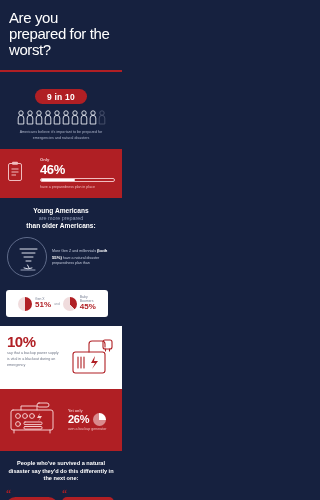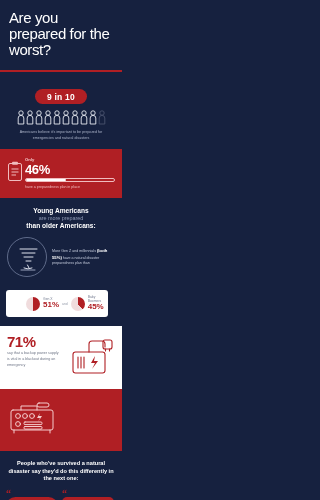--- a/index.html
+++ b/index.html
@@ -36,39 +36,39 @@
     letter-spacing: .2px;
   }
   .people { display: flex; justify-content: center; gap: 1px; margin: 6px 0 5px 0; }
   .person { width: 8px; height: 15px; }
   .cap {
     color: #aeb6cb; font-size: 3.6px; line-height: 1.5;
     padding: 0 8px; letter-spacing: .05px;
   }
 
   
-  .s46 { background: #b01f24; padding: 8px 7px; display: flex; align-items: center; gap: 1px; justify-content: space-between; }
+  .s46 { background: #b01f24; padding: 8px 7px; display: flex; align-items: center; gap: 16px; justify-content: space-between; }
   .s46 .txt { flex: 1; }
   .only { color: #f3c9cb; font-size: 4.2px; font-weight: bold; margin-bottom: 1px; }
   .big46 { color: #fff; font-size: 13px; font-weight: bold; line-height: 1; letter-spacing: -.4px; }
   .bar { height: 4px; border: .6px solid #f0bcbe; border-radius: 3px; margin: 2.5px 0 2.5px 0; position: relative; width: 100%; }
   .bar i { position: absolute; left: 0; top: 0; bottom: 0; background: #fff; border-radius: 3px; }
   .sub46 { color: #f0bcbe; font-size: 3.6px; line-height: 1.4; }
 
   
   .sy { background: #16213f; padding: 9px 7px 6px 7px; text-align: center; }
   .sy h2 { color: #fff; font-size: 6.6px; font-weight: bold; line-height: 1.25; }
   .sy h2 .lt { color: #8f9ab5; font-weight: normal; font-size: 5.4px; display: block; }
   .row86 { display: flex; align-items: center; gap: 5px; margin-top: 7px; text-align: left; }
   .circ { width: 40px; height: 40px; border-radius: 50%; border: .8px solid #5f6b8a; flex: 0 0 40px; position: relative; }
   .gentxt { color: #c3cadb; font-size: 3.6px; line-height: 1.5; }
   .gentxt b { color: #fff; font-size: 4.2px; }
 
   
-  .cmp { margin: 7px 14px 9px 6px; background: #fff; border-radius: 3px; padding: 5px 20px; display: flex; align-items: center; gap: 3px; }
+  .cmp { margin: 7px 14px 9px 6px; background: #fff; border-radius: 3px; padding: 5px 12px; display: flex; align-items: center; gap: 3px; }
   .cmpcell { display: flex; align-items: center; gap: 3px; flex: 1; }
   .pie { width: 14px; height: 14px; border-radius: 50%; flex: 0 0 14px; }
   .cl { font-size: 3.4px; color: #7b8296; line-height: 1.2; }
   .cv { font-size: 8px; font-weight: bold; color: #b01f24; line-height: 1.1; }
   .andtxt { font-size: 3.4px; color: #9aa0ae; }
 
   
   .s86 { background: #fff; padding: 9px 7px 8px 7px; display: flex; gap: 4px; align-items: flex-start; }
   .big86 { color: #b01f24; font-size: 15px; font-weight: bold; line-height: .95; letter-spacing: -.5px; }
   .sub86 { color: #6f7687; font-size: 3.7px; line-height: 1.5; margin-top: 2px; }
@@ -200,21 +200,21 @@
     <div class="pie" id="pie1" style="background: conic-gradient(rgb(176, 31, 36) 0deg, rgb(176, 31, 36) 39%, rgb(240, 220, 221) 39%, rgb(240, 220, 221) 100%);"></div>
     <div>
       <div class="cl">Baby Boomers</div>
       <div class="cv">45%</div>
     </div>
   </div>
 </div>
 
 <div class="s86">
   <div style="flex:1">
-    <div class="big86">71%</div>
+    <div class="big86">10%</div>
     <div class="sub86">say that a backup power supply is vital in a blackout during an emergency</div>
   </div>
   <span>
     <svg width="50" height="42" viewBox="0 0 50 42" fill="none" stroke="#b01f24" stroke-width="1.1" stroke-linecap="round">
       <rect x="8" y="17" width="32" height="21" rx="2.5"></rect>
       <path d="M13 22 v11 M16 22 v11 M19 22 v11"></path>
       <path d="M30 21 l-4 7 h4 l-3 6 6-8 h-4 z" fill="#b01f24" stroke="none"></path>
       <path d="M24 17 V9 q0-3 3-3 h10 q3 0 3 3 v3"></path>
       <rect x="38" y="5" width="9" height="9" rx="2"></rect>
       <path d="M40.5 14 v2 M44.5 14 v2"></path>
@@ -231,20 +231,28 @@
         <circle cx="25" cy="18" r="2.4"></circle>
       <path d="M33 15 l-3 5 h3 l-2 4 4-6 h-3 z" fill="#f5cccd" stroke="none"></path>
       <circle cx="11" cy="26" r="2.4"></circle>
       <rect x="17" y="24" width="18" height="2.6" rx="1"></rect>
       <rect x="17" y="28.5" width="18" height="2.6" rx="1"></rect>
       <path d="M14 12 V8 h16 v4"></path>
       <rect x="30" y="5" width="12" height="4" rx="2"></rect>
       <path d="M7 32 v3 M43 32 v3"></path>
     </svg>
   </span>
+  <div>
+    <div class="yet">Yet only</div>
+    <div style="display:flex;align-items:center;gap:4px">
+      <div class="big26">26%</div>
+      <div class="pie" id="pie2" style="width: 13px; height: 13px; flex: 0 0 13px; background: conic-gradient(rgb(255, 255, 255) 0deg, rgb(255, 255, 255) 26%, rgb(217, 138, 141) 26%, rgb(217, 138, 141) 100%);"></div>
+    </div>
+    <div class="sub26">own a backup generator</div>
+  </div>
 </div>
 
 <div class="sq">
   <h3>People who've survived a natural disaster say they'd do this differently in the next one:</h3>
   <div class="qgrid" id="qgrid">
       <div class="qwrap">
         <div class="qm">“</div>
         <div class="bub round">
           <span class="ic"><svg width="7" height="9" viewBox="0 0 11 11" fill="none" stroke="#f7d5d6" stroke-width="0.9">
               <rect x="1" y="3" width="9" height="6" rx="1"></rect>

